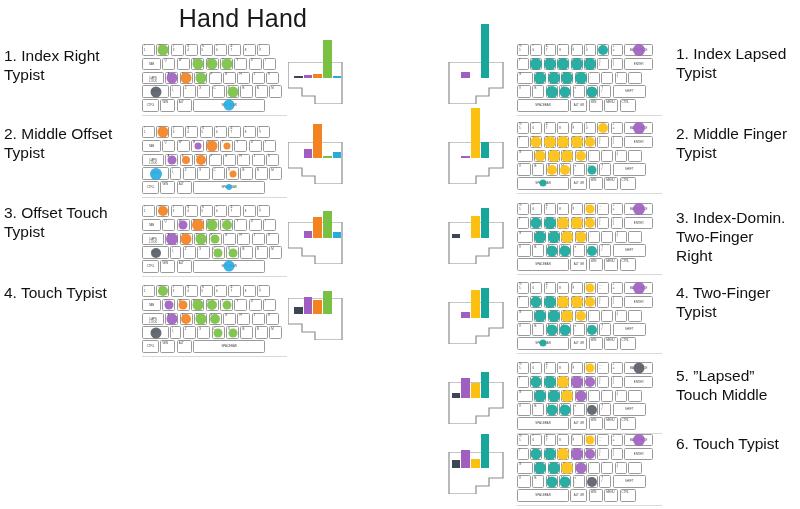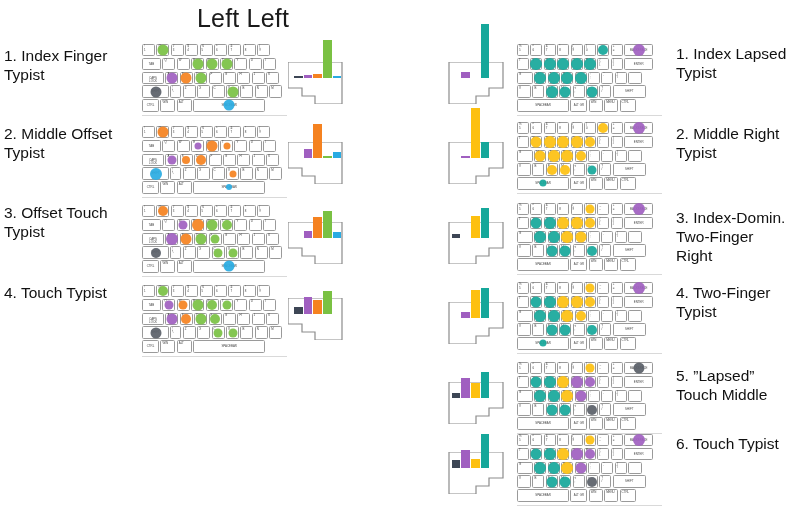--- a/index.html
+++ b/index.html
@@ -54,35 +54,35 @@
 
   
   .chart{position:absolute;}
   .bar{position:absolute;bottom:0;}
 </style>
 </head>
 <body>
 
 <div class="stage">
 
-  <div class="hand-title" id="title-left">Left Left</div>
+  <div class="hand-title" id="title-left">Hand Hand</div>
 
   <div id="left-labels">
-      <div class="label left" style="top: 46px;"><span class="num">1. </span><span style="white-space: pre-line;">Index Finger
+      <div class="label left" style="top: 46px;"><span class="num">1. </span><span style="white-space: pre-line;">Index Right
 Typist</span></div>
       <div class="label left" style="top: 124px;"><span class="num">2. </span><span style="white-space: pre-line;">Middle Offset
 Typist</span></div>
       <div class="label left" style="top: 203px;"><span class="num">3. </span><span style="white-space: pre-line;">Offset Touch
 Typist</span></div>
       <div class="label left" style="top: 283px;"><span class="num">4. </span><span style="white-space: pre-line;">Touch Typist</span></div>
     </div>
   <div id="right-labels">
       <div class="label right" style="top: 44px;"><span class="num">1. </span><span style="white-space: pre-line;">Index Lapsed
 Typist</span></div>
-      <div class="label right" style="top: 124px;"><span class="num">2. </span><span style="white-space: pre-line;">Middle Right
+      <div class="label right" style="top: 124px;"><span class="num">2. </span><span style="white-space: pre-line;">Middle Finger
 Typist</span></div>
       <div class="label right" style="top: 208px;"><span class="num">3. </span><span style="white-space: pre-line;">Index-Domin.
 Two-Finger
 Right</span></div>
       <div class="label right" style="top: 283px;"><span class="num">4. </span><span style="white-space: pre-line;">Two-Finger
 Typist</span></div>
       <div class="label right" style="top: 366px;"><span class="num">5. </span><span style="white-space: pre-line;">”Lapsed”
 Touch Middle</span></div>
       <div class="label right" style="top: 434px;"><span class="num">6. </span><span style="white-space: pre-line;">Touch Typist</span></div>
     </div>

